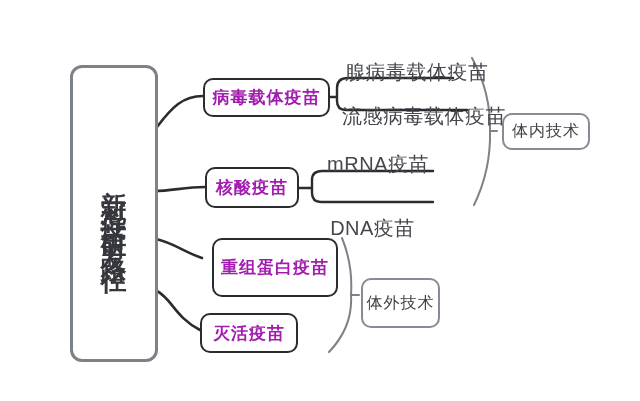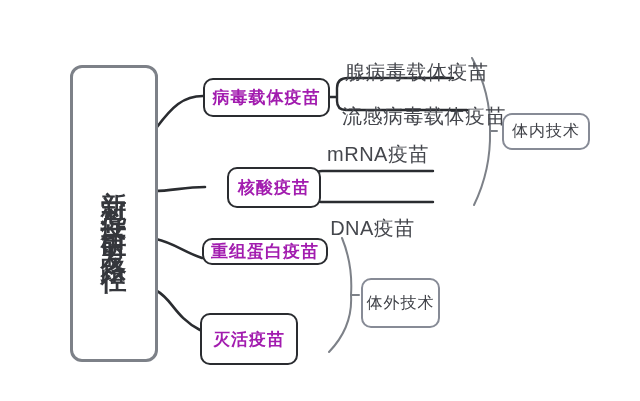--- a/index.html
+++ b/index.html
@@ -48,36 +48,36 @@
     align-items: center;
     justify-content: center;
     box-sizing: border-box;
     color: #a21caf;
     font-size: 17px;
     font-weight: 700;
     letter-spacing: 1px;
     white-space: nowrap;
   }
   .node-b1 { left: 203px; top: 78px;  width: 127px; height: 39px; }
-  .node-b2 { left: 205px; top: 167px; width: 94px;  height: 41px; margin-left: 22px; }
-  .node-b3 { left: 202px; top: 238px; width: 126px; height: 27px; }
-  .node-b4 { left: 200px; top: 313px; width: 98px;  height: 52px; }
+  .node-b2 { left: 205px; top: 167px; width: 94px;  height: 41px; }
+  .node-b3 { left: 212px; top: 238px; width: 126px; height: 59px; }
+  .node-b4 { left: 200px; top: 313px; width: 98px;  height: 40px; }
   
   .sub-label {
     position: absolute;
     color: #45474d;
     font-size: 20px;
     font-weight: 500;
     text-align: center;
     white-space: nowrap;
     letter-spacing: 0.5px;
   }
   .sub-adeno { left: 345px; top: 59px;  width: 108px; }
   .sub-flu   { left: 342px; top: 103px;  width: 125px; }
-  .sub-mrna  { left: 323px; top: 141px; width: 110px; }
+  .sub-mrna  { left: 323px; top: 151px; width: 110px; }
   .sub-dna   { left: 312px; top: 183px; width: 121px; margin-top: 32px; }
   
   .group-node {
     position: absolute;
     border: 2.5px solid #878b96;
     border-radius: 10px;
     background: #ffffff;
     display: flex;
     align-items: center;
     justify-content: center;

